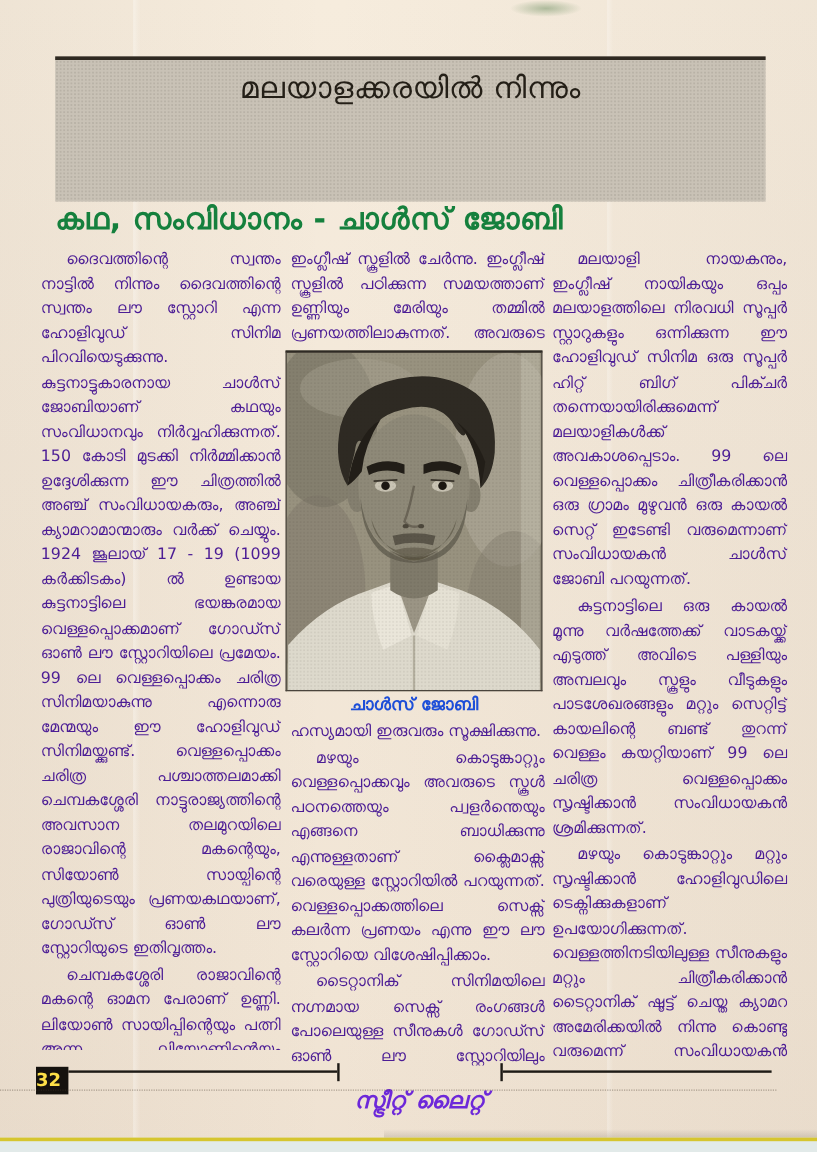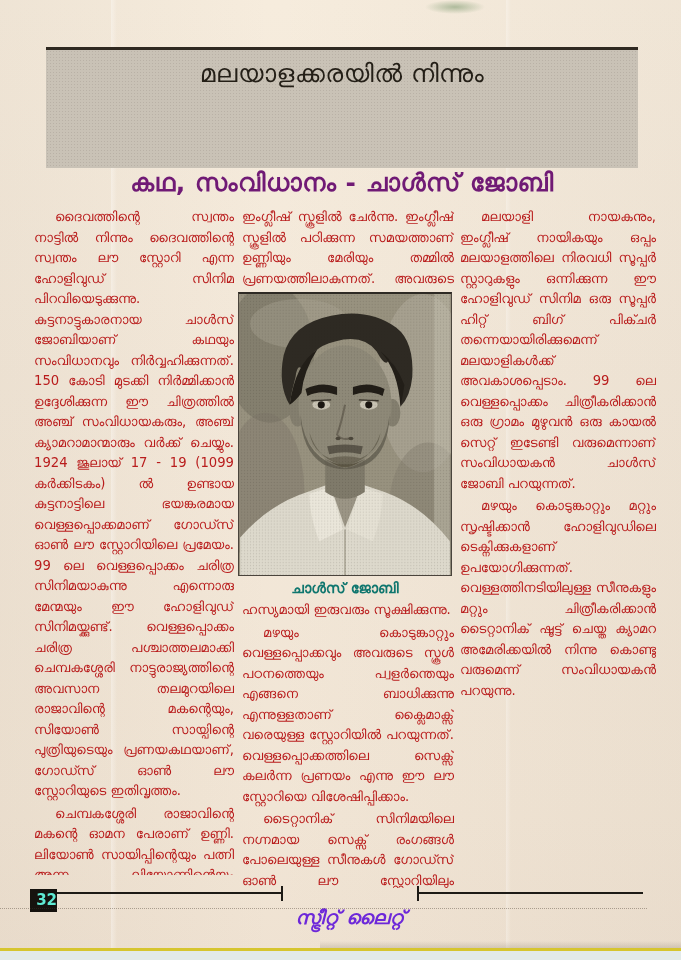--- a/index.html
+++ b/index.html
@@ -26,49 +26,49 @@
     position:absolute;left:46px;top:47px;width:592px;height:118px;
     background-color:#c9c2b6;
     background-image:radial-gradient(rgba(40,35,28,.10) 1px, transparent 1px);
     background-size:3px 3px;
     border-top:3px solid #2f2921;
     text-align:center;color:#241f17;
   }
   .headline-l1{font-size:25px;font-weight:normal;margin-top:9px;letter-spacing:.5px;}
   .headline-l2{font-size:34px;font-weight:bold;margin-top:6px;letter-spacing:.5px;}
   .byline{
-    position:absolute;left:46px;top:168px;width:592px;text-align:center;
-    font-size:25px;font-weight:bold;color:#701a75;letter-spacing:.5px;
+    position:absolute;left:46px;top:168px;width:592px;
+    font-size:25px;font-weight:bold;color:#15803d;letter-spacing:.5px;
   }
   
-  .col{position:absolute;color:#b91c1c;font-size:13.2px;line-height:20.5px;
+  .col{position:absolute;color:#4c1d95;font-size:13.2px;line-height:20.5px;
        text-align:justify;overflow:hidden;}
   .col p{margin:0 0 2px 0;}
   .col p.indent{text-indent:1.6em;}
   .col-left{left:34px;top:207px;width:200px;height:668px;}
   .col-mid-top{left:242px;top:207px;width:212px;height:84px;}
   .col-mid-bottom{left:242px;top:600px;width:212px;height:288px;}
   .col-right{left:460px;top:207px;width:196px;height:676px;}
   
   .photo-fig{
     position:absolute;left:238px;top:292px;width:214px;height:284px;
     border:1px solid #4a443c;box-sizing:border-box;
     border-top:2px solid #2e2a24;background:#98927f;
   }
   .photo-fig svg{display:block;width:100%;height:100%;}
   .photo-caption{
     position:absolute;left:238px;top:580px;width:214px;text-align:center;
-    font-size:14.5px;font-weight:bold;color:#0f766e;
+    font-size:14.5px;font-weight:bold;color:#1d4ed8;
   }
   
   .footer{position:absolute;left:30px;right:38px;top:882px;height:34px;}
   .footer-row{display:flex;align-items:center;height:22px;}
   .pagenum-box{
-    position:relative;top:7px;background:#15120e;color:#5eead4;
-    width:27px;height:23px;line-height:23px;text-align:right;
+    position:relative;top:7px;background:#15120e;color:#fde047;
+    width:27px;height:23px;line-height:23px;text-align:left;
     font-size:15px;font-weight:bold;flex:0 0 auto;
   }
   .rule-seg{flex:1;border-top:2.5px solid #1d1a15;}
   .rule-tick{width:2.5px;height:15px;background:#1d1a15;flex:0 0 auto;}
   .footer-label{
     flex:0 0 auto;padding:0 12px;font-size:19px;font-weight:bold;
     font-style:italic;color:#6d28d9;letter-spacing:.5px;white-space:nowrap;margin-top:48px;
   }
   .dotted-line{
     position:absolute;left:0;right:34px;top:908px;
@@ -168,20 +168,21 @@
 <div class="photo-caption">ചാൾസ് ജോബി</div>
 
 <div class="col col-mid-bottom">
   <p>ഹസ്യമായി ഇരുവരും സൂക്ഷിക്കുന്നു.</p>
   <p class="indent">മഴയും കൊടുങ്കാറ്റും വെള്ളപ്പൊക്കവും അവരുടെ സ്കൂൾ പഠനത്തെയും പ്വളർന്തെയും എങ്ങനെ ബാധിക്കുന്നു എന്നുള്ളതാണ് ക്ലൈമാക്സ് വരെയുള്ള സ്റ്റോറിയിൽ പറയുന്നത്. വെള്ളപ്പൊക്കത്തിലെ സെക്സ് കലർന്ന പ്രണയം എന്നു ഈ ലൗ സ്റ്റോറിയെ വിശേഷിപ്പിക്കാം.</p>
   <p class="indent">ടൈറ്റാനിക് സിനിമയിലെ നഗ്നമായ സെക്സ് രംഗങ്ങൾ പോലെയുള്ള സീനുകൾ ഗോഡ്സ് ഓൺ ലൗ സ്റ്റോറിയിലും ചേർത്തിരിക്കുന്നത് കച്ചവടത്തിനും 150 കോടി മുടക്കി പിടിക്കുന്ന ഈ ചിത്രത്തിന്റെ മാർക്കറ്റിംഗിനും വേണ്ടിയാണെന്ന് സംവിധായകൻ ചാൾസ് ജോബി പറയുന്നു. ക്ലൈമാക്സിലാണ് 99 ലെ</p>
 </div>
 
 <div class="col col-right">
   <p class="indent">മലയാളി നായകനും, ഇംഗ്ലീഷ് നായികയും ഒപ്പം മലയാളത്തിലെ നിരവധി സൂപ്പർ സ്റ്റാറുകളും ഒന്നിക്കുന്ന ഈ ഹോളിവുഡ് സിനിമ ഒരു സൂപ്പർ ഹിറ്റ് ബിഗ് പിക്ചർ തന്നെയായിരിക്കുമെന്ന് മലയാളികൾക്ക് അവകാശപ്പെടാം. 99 ലെ വെള്ളപ്പൊക്കം ചിത്രീകരിക്കാൻ ഒരു ഗ്രാമം മുഴുവൻ ഒരു കായൽ സെറ്റ് ഇടേണ്ടി വരുമെന്നാണ് സംവിധായകൻ ചാൾസ് ജോബി പറയുന്നത്.</p>
+  <p class="indent">കുട്ടനാട്ടിലെ ഒരു കായൽ മൂന്നു വർഷത്തേക്ക് വാടകയ്ക്ക് എടുത്ത് അവിടെ പള്ളിയും അമ്പലവും സ്കൂളും വീടുകളും പാടശേഖരങ്ങളും മറ്റും സെറ്റിട്ട് കായലിന്റെ ബണ്ട് തുറന്ന് വെള്ളം കയറ്റിയാണ് 99 ലെ ചരിത്ര വെള്ളപ്പൊക്കം സൃഷ്ടിക്കാൻ സംവിധായകൻ ശ്രമിക്കുന്നത്.</p>
   <p class="indent">മഴയും കൊടുങ്കാറ്റും മറ്റും സൃഷ്ടിക്കാൻ ഹോളിവുഡിലെ ടെക്നിക്കുകളാണ് ഉപയോഗിക്കുന്നത്. വെള്ളത്തിനടിയിലുള്ള സീനുകളും മറ്റും ചിത്രീകരിക്കാൻ ടൈറ്റാനിക് ഷൂട്ട് ചെയ്ത ക്യാമറ അമേരിക്കയിൽ നിന്നു കൊണ്ടു വരുമെന്ന് സംവിധായകൻ പറയുന്നു.</p>
 
 </div>
 
 <div class="footer">
   <div class="footer-row">
     <div class="pagenum-box">32</div>
     <div class="rule-seg"></div>
     <div class="rule-tick"></div>
     <div class="footer-label">സ്ട്രീറ്റ് ലൈറ്റ്</div>

